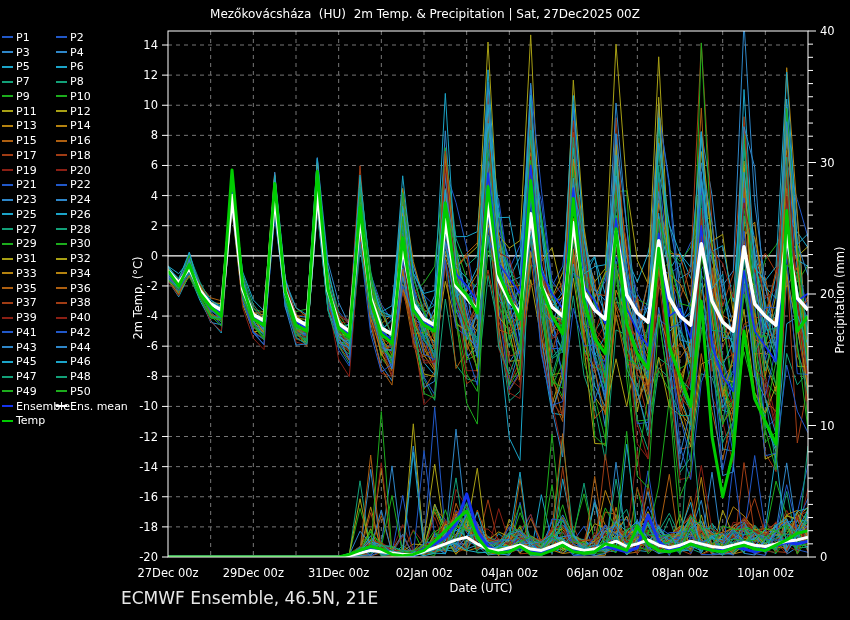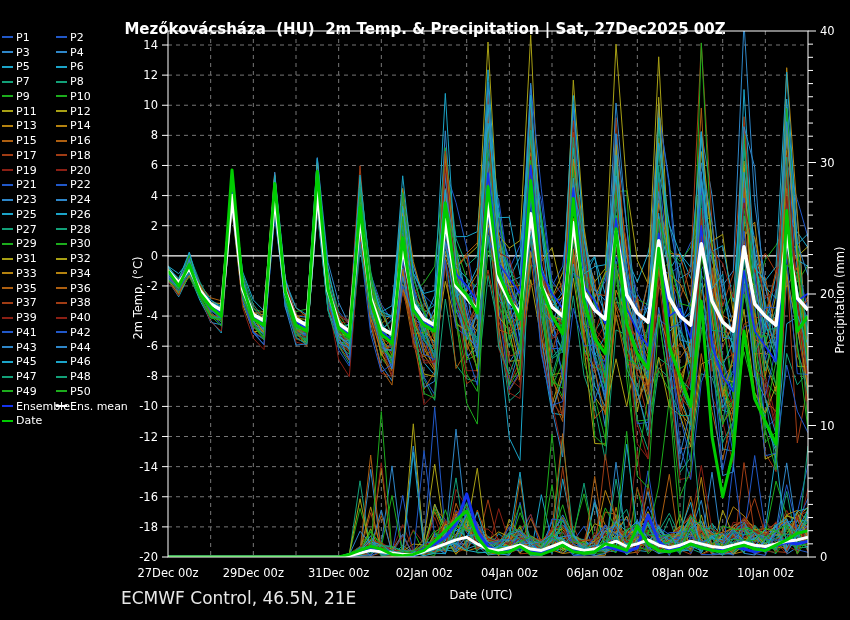--- a/index.html
+++ b/index.html
@@ -1,19 +1,19 @@
 <!DOCTYPE html>
 <html><head>
 <meta charset="utf-8">
 <style>
   html,body{margin:0;padding:0;background:#000;}
   .stage{position:relative;width:850px;height:620px;background:#000;overflow:hidden;
          font-family:"DejaVu Sans","Liberation Sans",sans-serif;}
-  .title{position:absolute;top:20px;left:0;right:0;text-align:center;color:#fff;
-         font-size:15px;font-weight:bold;white-space:pre;}
+  .title{position:absolute;top:7px;left:0;right:0;text-align:center;color:#fff;
+         font-size:12px;font-weight:normal;white-space:pre;}
   .legend{position:absolute;left:2px;top:30px;color:#fff;font-size:11px;line-height:1;}
   .lrow{display:flex;height:14.75px;align-items:center;}
   .lcell{display:flex;align-items:center;width:54px;flex:none;}
   .lcell.c2{width:auto;}
   .sw{display:inline-block;width:11px;height:2px;margin-right:3px;flex:none;}
   .lbl{white-space:nowrap;text-align:right;}
   svg{position:absolute;left:0;top:0;}
   .ylab{position:absolute;color:#fff;font-size:11.5px;white-space:nowrap;
         transform:translate(-50%,-50%) rotate(-90deg);}
   .xlab{position:absolute;color:#fff;font-size:11.5px;white-space:nowrap;
@@ -282,21 +282,21 @@
           <span class="lbl">Ensemble</span>
         </span>
         <span class="lcell c2">
           <span class="sw" style="background: rgb(255, 255, 255);"></span>
           <span class="lbl">Ens. mean</span>
         </span>
       </div>
       <div class="lrow">
         <span class="lcell">
           <span class="sw" style="background: rgb(0, 204, 0);"></span>
-          <span class="lbl">Date</span>
+          <span class="lbl">Temp</span>
         </span>
       </div>
     </div>
   <svg id="plot" width="850" height="620">
       <defs>
         <clipPath id="cp">
           <rect x="168" y="31" width="640" height="526"></rect>
         </clipPath>
       </defs>
       <g stroke="#777777" stroke-width="1" stroke-dasharray="4 4">
@@ -533,15 +533,15 @@
         <polyline points="168.0,557.0 178.7,557.0 189.3,557.0 200.0,557.0 210.7,557.0 221.3,557.0 232.0,557.0 242.7,557.0 253.3,557.0 264.0,557.0 274.7,557.0 285.3,557.0 296.0,557.0 306.7,557.0 317.3,557.0 328.0,557.0 338.7,557.0 349.3,555.7 360.0,551.7 370.7,549.1 381.3,550.4 392.0,553.1 402.7,555.7 413.3,555.7 424.0,549.1 434.7,543.9 445.3,537.3 456.0,524.1 466.7,493.9 477.3,530.7 488.0,546.5 498.7,551.7 509.3,550.4 520.0,547.8 530.7,551.7 541.3,553.1 552.0,549.1 562.7,543.9 573.3,550.4 584.0,551.7 594.7,550.4 605.3,546.5 616.0,549.1 626.7,551.7 637.3,547.8 648.0,514.9 658.7,541.2 669.3,550.4 680.0,546.5 690.7,543.9 701.3,547.8 712.0,550.4 722.7,550.4 733.3,546.5 744.0,549.1 754.7,551.7 765.3,549.1 776.0,545.2 786.7,542.5 797.3,543.9 808.0,541.2" stroke="#1433ee" stroke-width="3"></polyline>
         <polyline points="168.0,270.9 178.7,282.9 189.3,267.9 200.0,290.5 210.7,304.0 221.3,310.0 232.0,195.6 242.7,289.0 253.3,314.6 264.0,320.6 274.7,195.6 285.3,292.0 296.0,319.1 306.7,325.1 317.3,191.1 328.0,290.5 338.7,323.6 349.3,331.1 360.0,216.7 370.7,298.0 381.3,328.1 392.0,334.1 402.7,246.8 413.3,304.0 424.0,319.1 434.7,325.1 445.3,219.7 456.0,285.9 466.7,298.0 477.3,310.0 488.0,201.6 498.7,279.9 509.3,301.0 520.0,313.0 530.7,213.7 541.3,285.9 552.0,307.0 562.7,316.1 573.3,222.7 584.0,292.0 594.7,310.0 605.3,319.1 616.0,231.7 626.7,295.0 637.3,313.0 648.0,322.1 658.7,240.8 669.3,298.0 680.0,316.1 690.7,325.1 701.3,243.8 712.0,301.0 722.7,322.1 733.3,331.1 744.0,246.8 754.7,304.0 765.3,316.1 776.0,325.1 786.7,234.7 797.3,298.0 808.0,310.0" stroke="#ffffff" stroke-width="3.5"></polyline>
         <polyline points="168.0,557.0 178.7,557.0 189.3,557.0 200.0,557.0 210.7,557.0 221.3,557.0 232.0,557.0 242.7,557.0 253.3,557.0 264.0,557.0 274.7,557.0 285.3,557.0 296.0,557.0 306.7,557.0 317.3,557.0 328.0,557.0 338.7,557.0 349.3,555.7 360.0,553.1 370.7,550.4 381.3,551.7 392.0,553.1 402.7,554.4 413.3,554.4 424.0,551.7 434.7,547.8 445.3,543.9 456.0,539.9 466.7,537.3 477.3,543.9 488.0,549.1 498.7,550.4 509.3,547.8 520.0,545.2 530.7,549.1 541.3,550.4 552.0,546.5 562.7,542.5 573.3,547.8 584.0,550.4 594.7,549.1 605.3,545.2 616.0,541.2 626.7,546.5 637.3,543.9 648.0,539.9 658.7,545.2 669.3,547.8 680.0,545.2 690.7,541.2 701.3,543.9 712.0,546.5 722.7,547.8 733.3,545.2 744.0,542.5 754.7,545.2 765.3,546.5 776.0,543.9 786.7,541.2 797.3,539.9 808.0,537.3" stroke="#ffffff" stroke-width="3"></polyline>
         <polyline points="168.0,270.9 178.7,285.9 189.3,264.9 200.0,293.5 210.7,307.0 221.3,316.1 232.0,170.0 242.7,285.9 253.3,319.1 264.0,325.1 274.7,183.5 285.3,292.0 296.0,325.1 306.7,331.1 317.3,171.5 328.0,289.0 338.7,328.1 349.3,337.1 360.0,207.6 370.7,301.0 381.3,334.1 392.0,343.2 402.7,237.8 413.3,310.0 424.0,325.1 434.7,331.1 445.3,203.1 456.0,282.9 466.7,295.0 477.3,313.0 488.0,186.6 498.7,273.9 509.3,298.0 520.0,319.1 530.7,180.5 541.3,285.9 552.0,316.1 562.7,334.1 573.3,198.6 584.0,301.0 594.7,338.6 605.3,353.7 616.0,228.7 626.7,323.6 637.3,353.7 648.0,368.8 658.7,248.3 669.3,346.2 680.0,376.3 690.7,406.4 701.3,301.0 712.0,436.5 722.7,496.8 733.3,451.6 744.0,331.1 754.7,398.9 765.3,421.5 776.0,444.1 786.7,210.6 797.3,331.1 808.0,316.1" stroke="#00cc00" stroke-width="3"></polyline>
         <polyline points="168.0,557.0 178.7,557.0 189.3,557.0 200.0,557.0 210.7,557.0 221.3,557.0 232.0,557.0 242.7,557.0 253.3,557.0 264.0,557.0 274.7,557.0 285.3,557.0 296.0,557.0 306.7,557.0 317.3,557.0 328.0,557.0 338.7,557.0 349.3,554.4 360.0,550.4 370.7,546.5 381.3,549.1 392.0,554.4 402.7,555.7 413.3,554.4 424.0,550.4 434.7,541.2 445.3,530.7 456.0,520.2 466.7,511.0 477.3,537.3 488.0,550.4 498.7,553.1 509.3,551.7 520.0,546.5 530.7,553.1 541.3,554.4 552.0,550.4 562.7,545.2 573.3,551.7 584.0,553.1 594.7,551.7 605.3,543.9 616.0,546.5 626.7,550.4 637.3,526.8 648.0,543.9 658.7,550.4 669.3,551.7 680.0,549.1 690.7,543.9 701.3,547.8 712.0,550.4 722.7,551.7 733.3,547.8 744.0,545.2 754.7,549.1 765.3,550.4 776.0,545.2 786.7,539.9 797.3,533.3 808.0,530.7" stroke="#00cc00" stroke-width="3"></polyline>
       </g>
       <rect x="168" y="31" width="640" height="526" fill="none" stroke="#ffffff" stroke-width="1"></rect>
     </svg>
   <div class="ylab" style="left:138px;top:298px;">2m Temp. (°C)</div>
   <div class="ylab" style="left:840px;top:300px;">Precipitation (mm)</div>
-  <div class="xlab" style="left:481px;top:581px;margin-top:7px;">Date (UTC)</div>
-  <div class="foot" style="left:121px;top:588px;">ECMWF Control, 46.5N, 21E</div>
+  <div class="xlab" style="left:481px;top:581px;">Date (UTC)</div>
+  <div class="foot" style="left:121px;top:588px;">ECMWF Ensemble, 46.5N, 21E</div>
 </div>
 
 </body></html>

